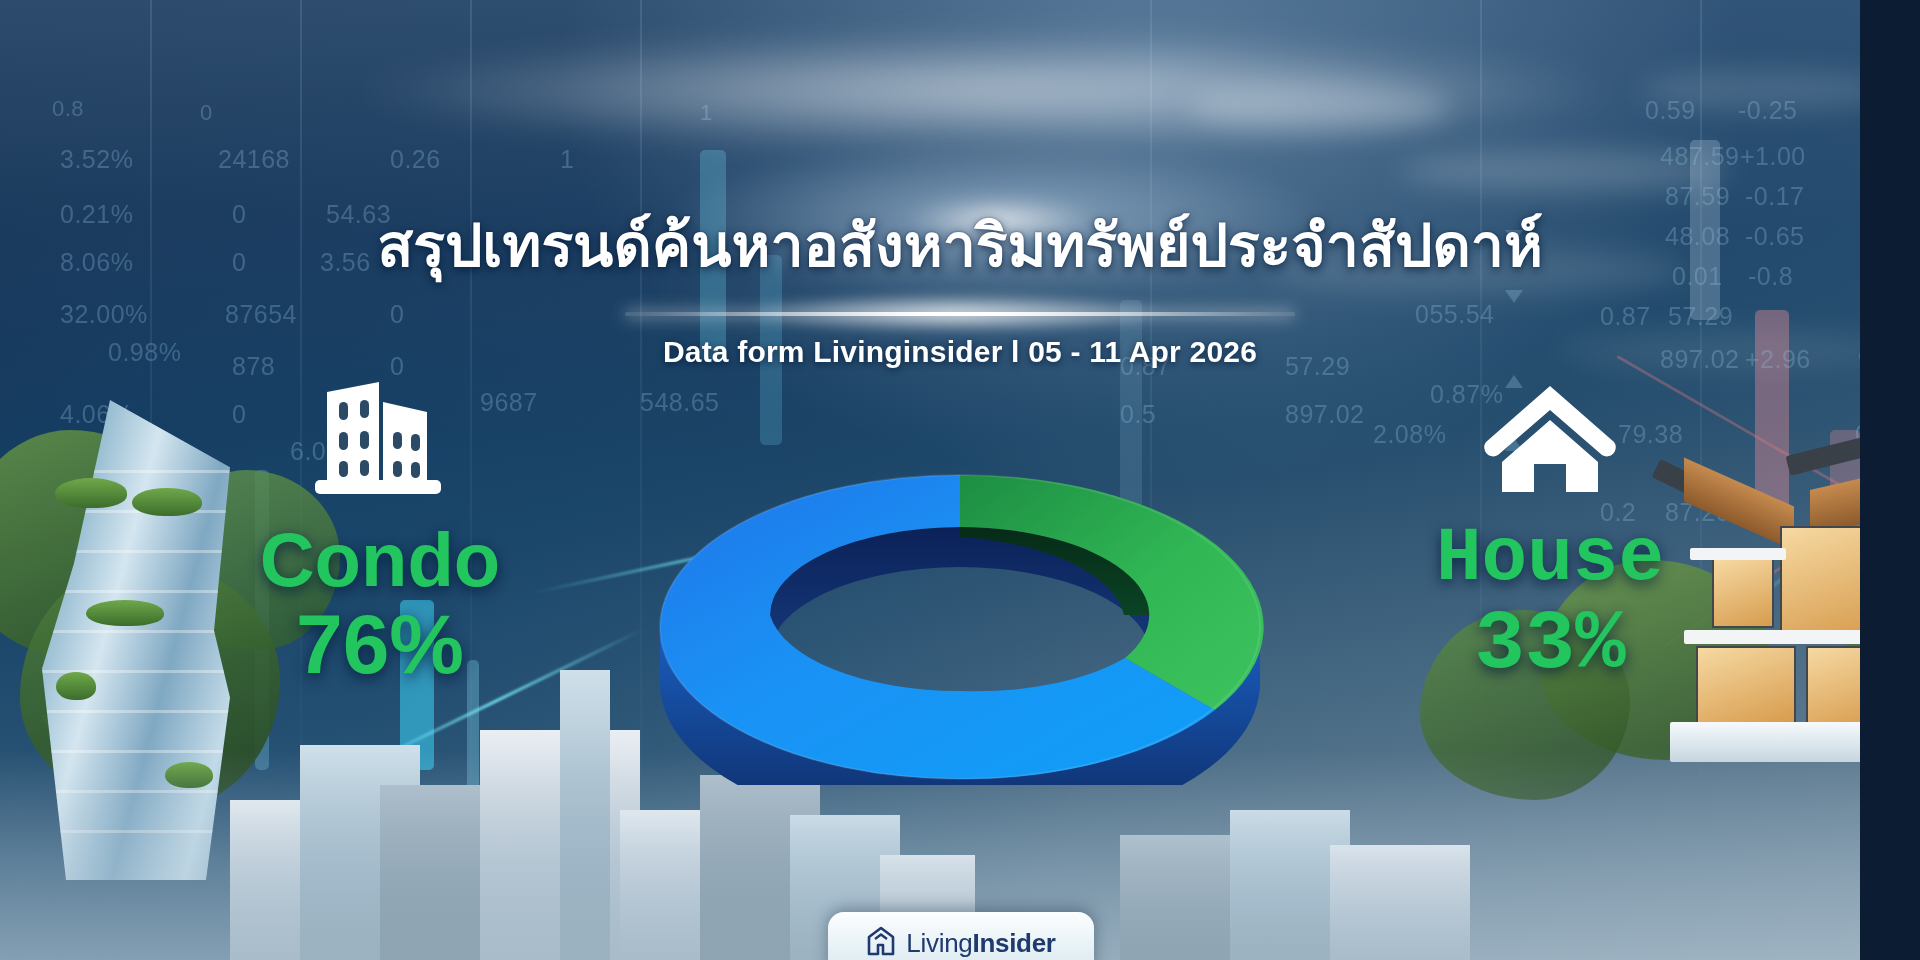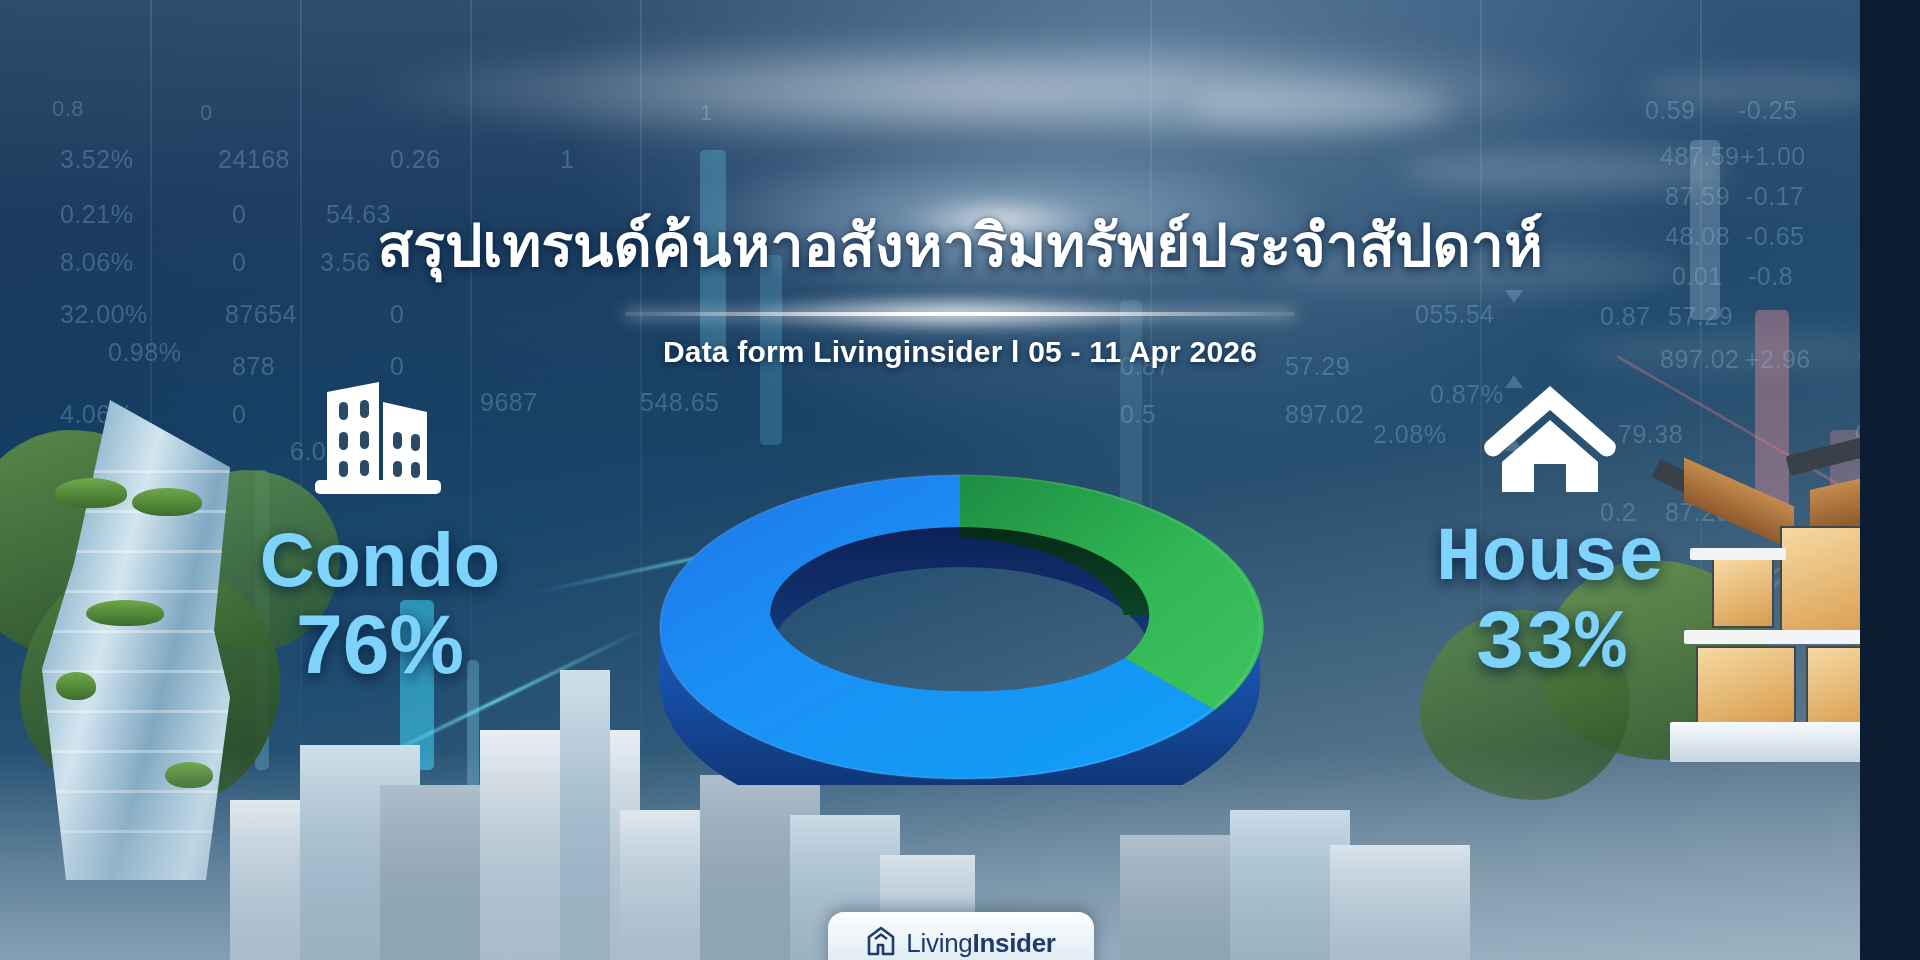--- a/index.html
+++ b/index.html
@@ -123,21 +123,21 @@
     background:radial-gradient(ellipse at center,rgba(255,255,255,.75),rgba(255,255,255,0) 70%);
     filter:blur(6px);
   }
   .datasrc{
     position:absolute; left:0; top:335px; width:1920px; text-align:center;
     font-size:30px; font-weight:600; color:#ffffff; letter-spacing:.2px;
     text-shadow:0 2px 7px rgba(0,25,55,.8);
   }
 
   
-  .stat{ position:absolute; text-align:center; color:#7dd3fc; }
+  .stat{ position:absolute; text-align:center; color:#22c55e; }
   .stat.left{ left:215px; top:378px; width:330px; }
   .stat.right{ left:1385px; top:378px; width:330px;font-family:Liberation Mono, monospace; }
   .stat .icon{ height:120px; display:flex; align-items:flex-end; justify-content:center; }
   .stat .name{
     font-size:76px; font-weight:700; line-height:1.05; margin-top:22px;
     text-shadow:0 4px 14px rgba(0,25,55,.8);
   }
   .stat .pct{
     font-size:84px; font-weight:800; line-height:1.02; margin-top:2px;
     text-shadow:0 4px 14px rgba(0,25,55,.8);

